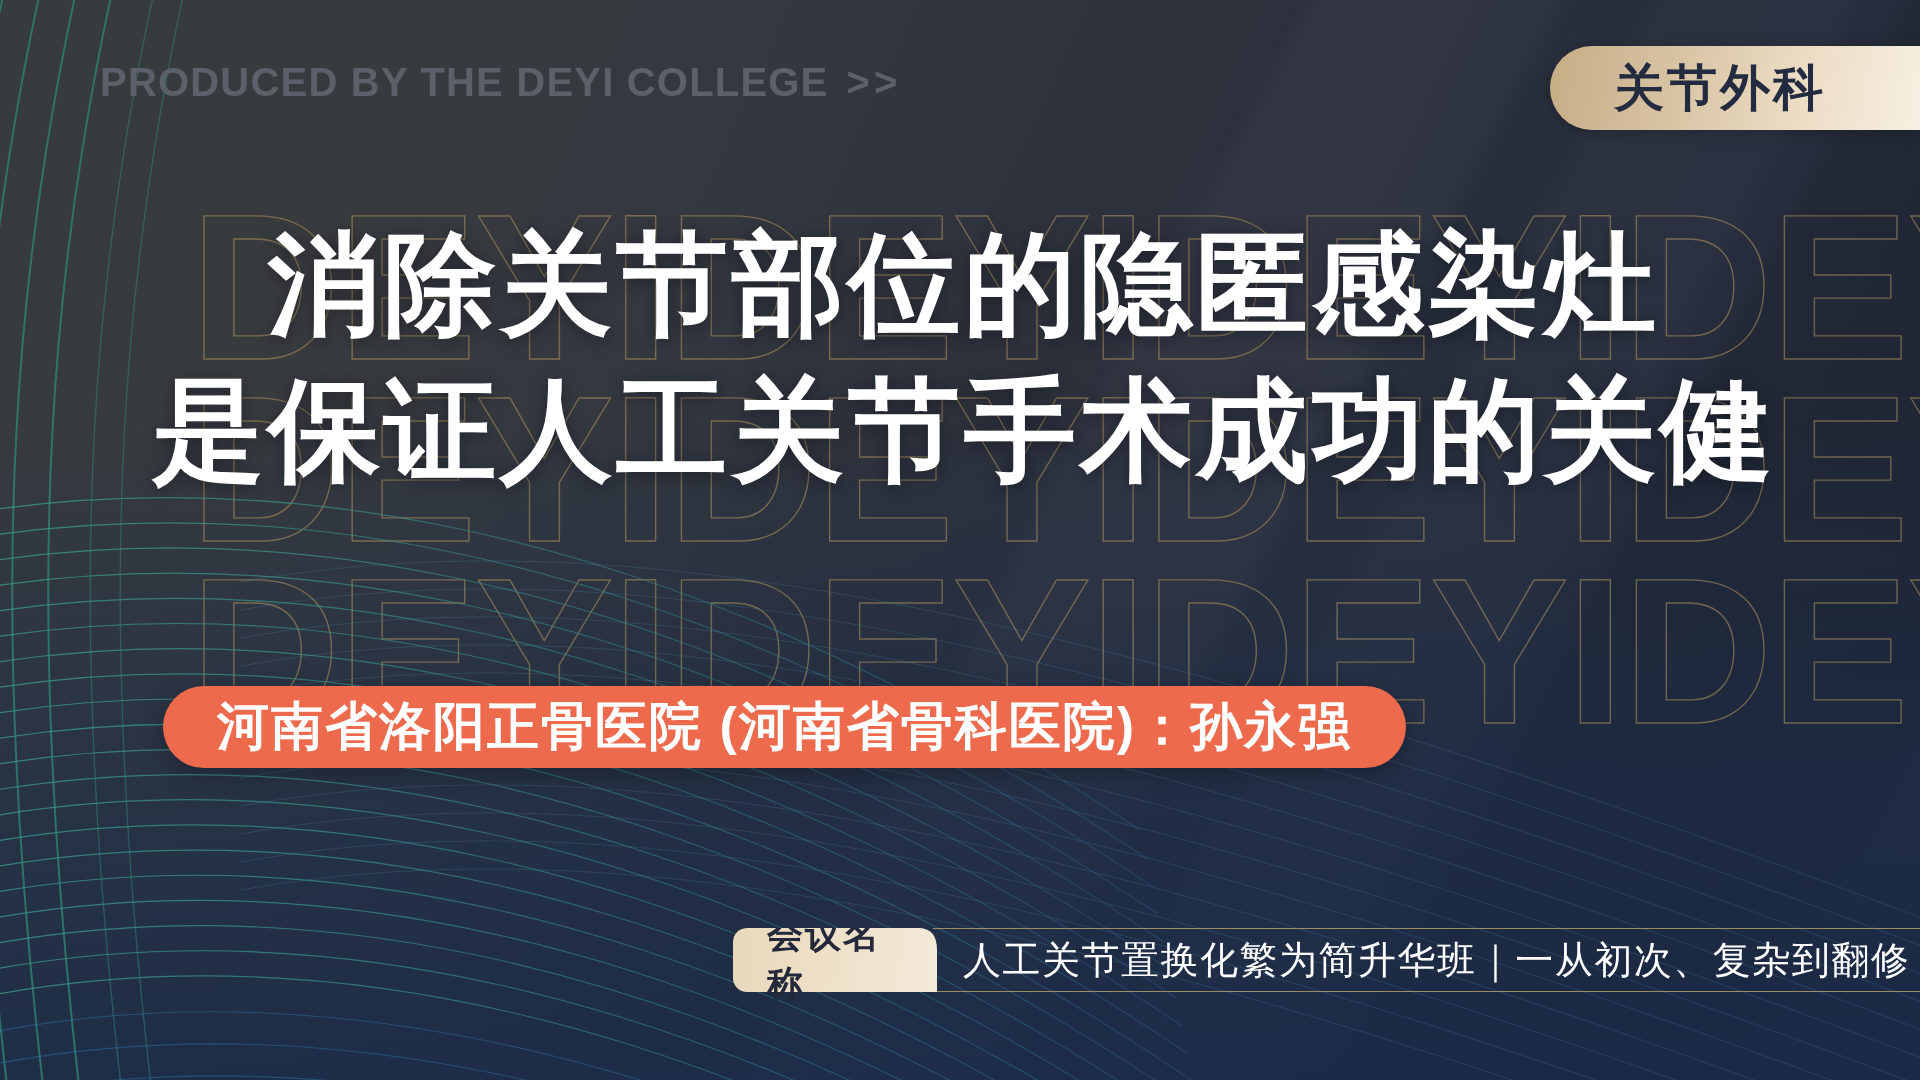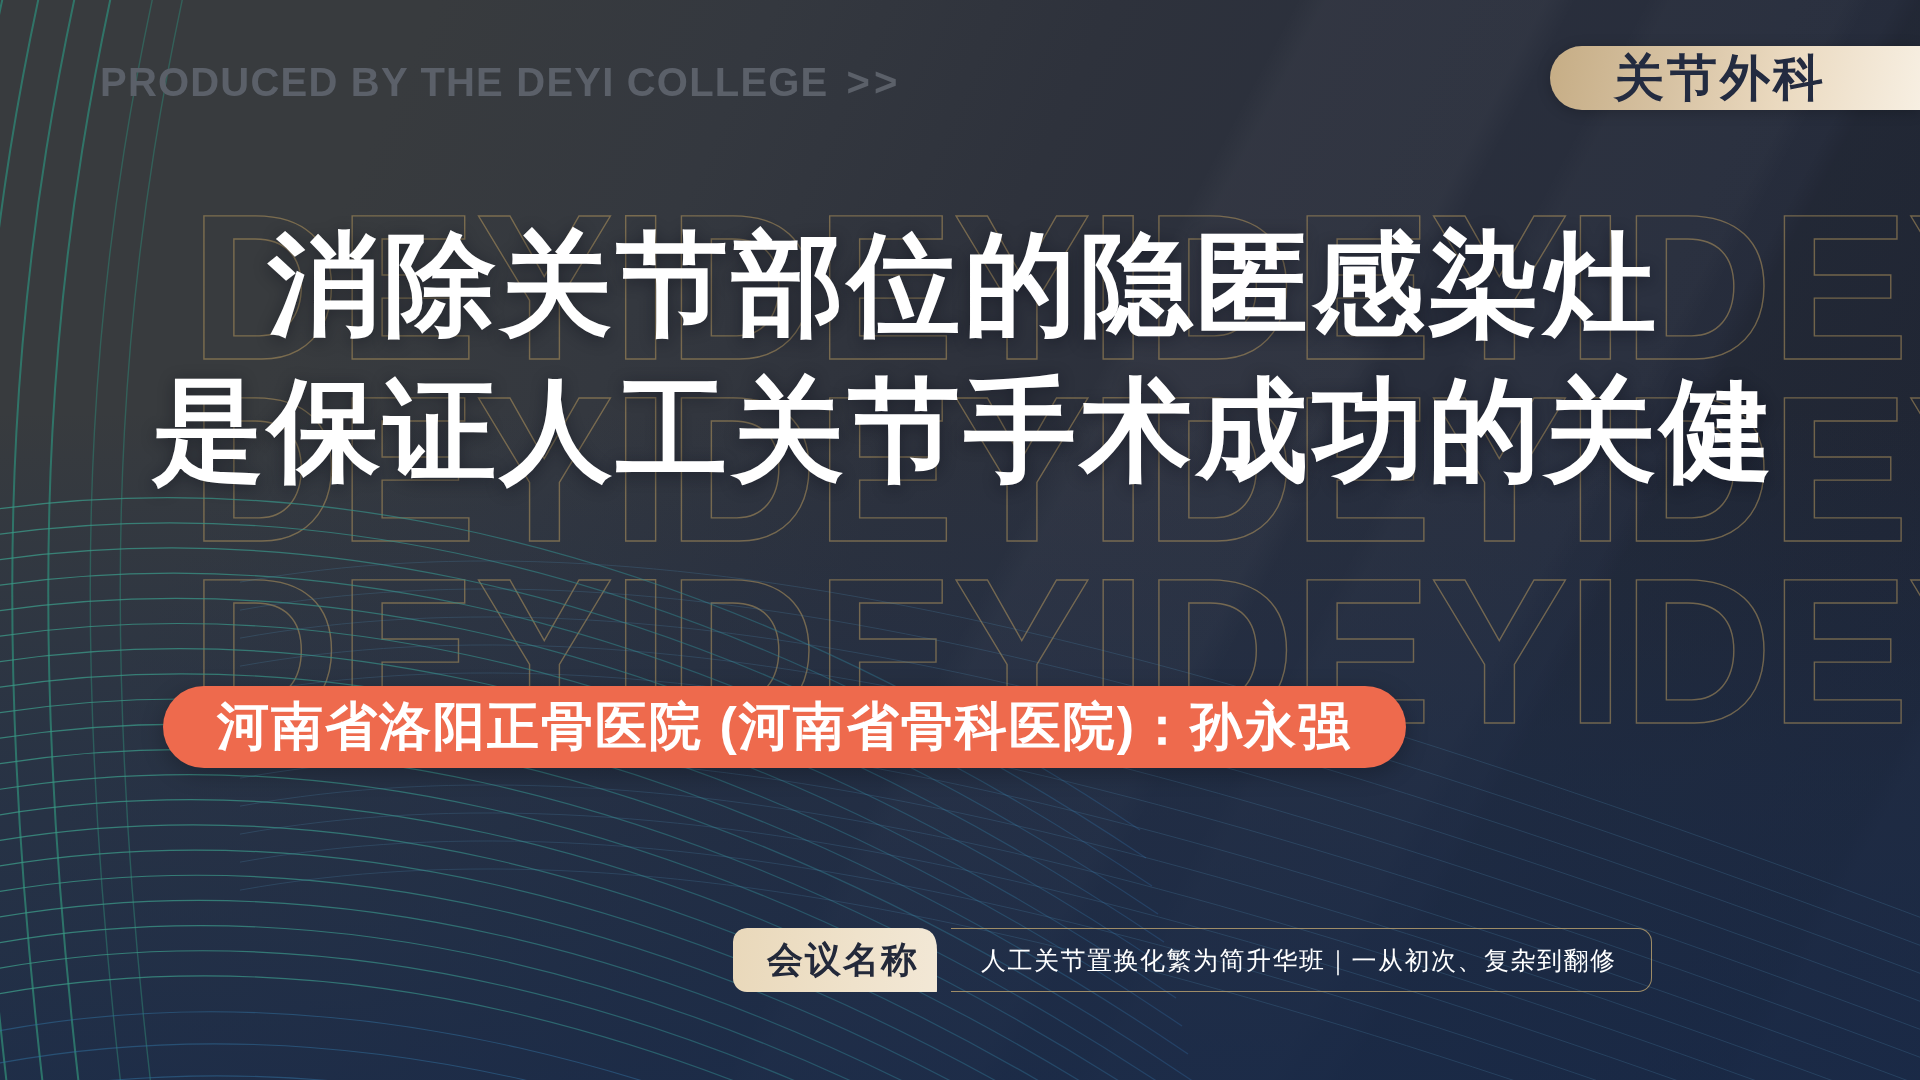--- a/index.html
+++ b/index.html
@@ -77,21 +77,21 @@
     color:#5b6069;
     font-family:"Liberation Sans","DejaVu Sans",sans-serif;
   }
   .top-label .arrows{
     font-size:40px;font-weight:700;color:#5b6069;letter-spacing:4px;
   }
 
   
   .dept-badge{
     position:absolute;right:0;top:46px;
-    height:64px;min-width:370px;
+    height:84px;min-width:370px;
     padding:0 56px 0 64px;
     display:flex;align-items:center;
     border-radius:45px 0 0 45px;
     background:linear-gradient(100deg,#c6ad85 0%,#d5c0a0 30%,#ead9bf 62%,#f7efe2 100%);
     box-shadow:0 2px 14px rgba(0,0,0,.22);
   }
   .dept-badge .t{
     font-size:50px;font-weight:700;color:#232b40;letter-spacing:3px;
     font-family:"Liberation Sans","DejaVu Sans",sans-serif;
   }
@@ -149,21 +149,21 @@
   .conf-body{
     position:relative;
     margin-left:-4px;
     display:flex;align-items:center;
     padding:0 34px 0 30px;
     border:1.6px solid rgba(190,164,112,.80);
     border-left:none;
     border-radius:0 14px 14px 0;
   }
   .conf-body .t{
-    font-size:25px;font-weight:400;color:#ffffff;letter-spacing:1.5px;
+    font-size:38px;font-weight:400;color:#ffffff;letter-spacing:1.5px;
     font-family:"Liberation Sans","DejaVu Sans",sans-serif;
     white-space:nowrap;
   }
 </style>
 </head>
 <body>
 
 <div id="poster">
 
   <div class="bg-base"></div>

